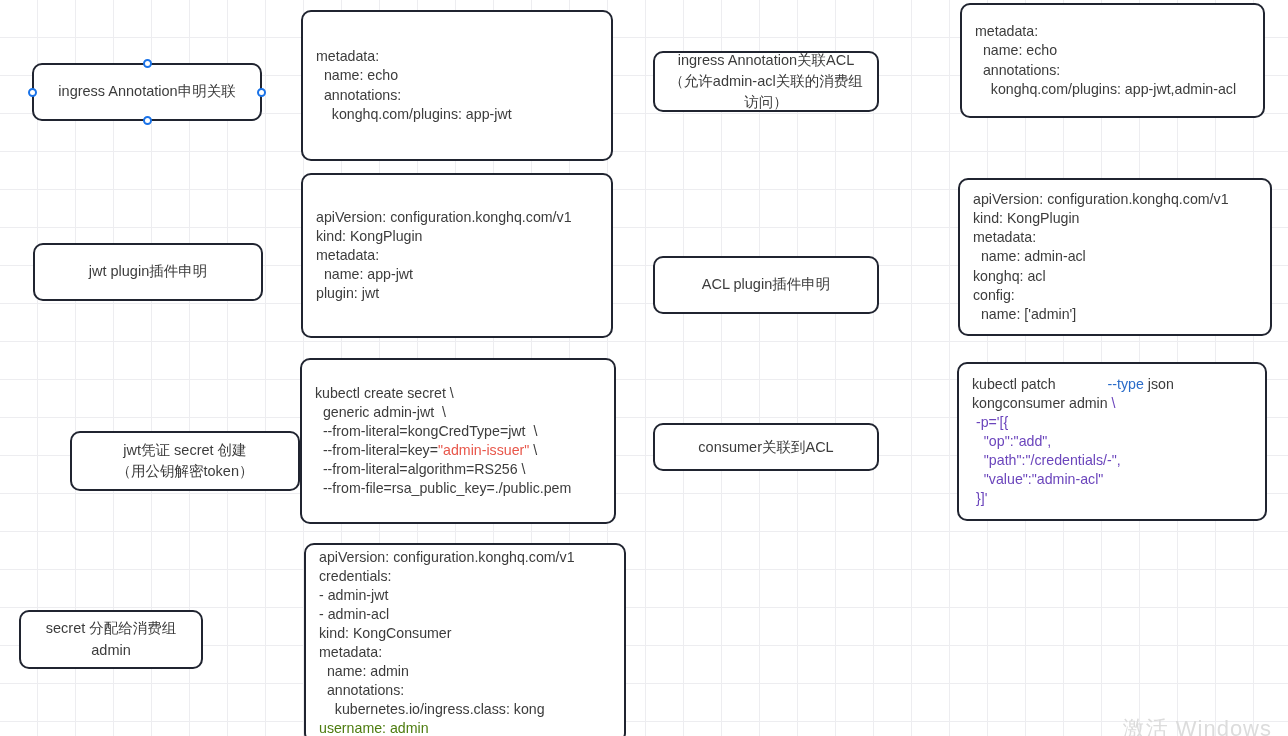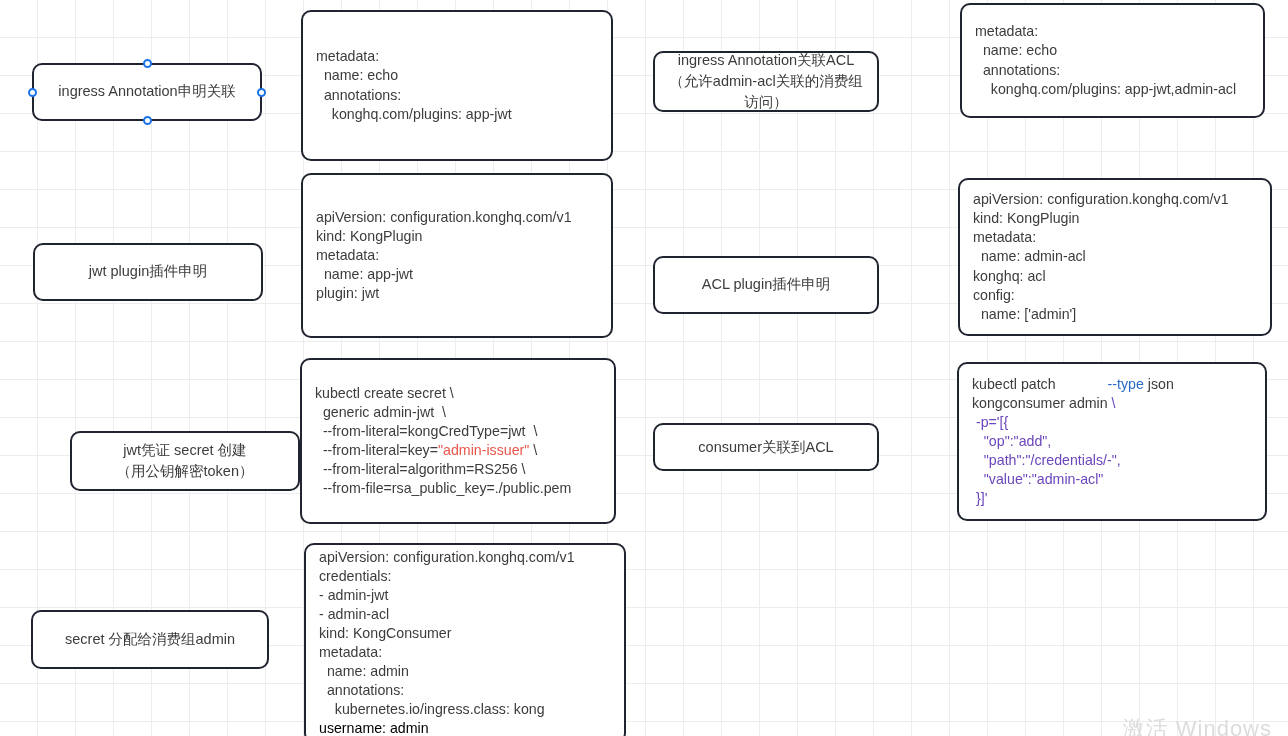--- a/index.html
+++ b/index.html
@@ -73,21 +73,21 @@
     border-radius: 50%;
     z-index: 5;
   }
   .handle.top    { top: -6px;  left: 50%; margin-left: -4.5px; }
   .handle.bottom { bottom: -6px; left: 50%; margin-left: -4.5px; }
   .handle.left   { left: -6px;  top: 50%; margin-top: -4.5px; }
   .handle.right  { right: -6px; top: 50%; margin-top: -4.5px; }
 
   
   .c-red    { color: #e8564a; }
-  .c-blue   { color: #000000; }
+  .c-blue   { color: #4d7c0f; }
   .c-purple { color: #6b45bc; }
   .c-flag   { color: #2a6cc9; margin-left: 48px; }
 
   
   #watermark {
     position: absolute;
     right: 16px;
     bottom: -6px;
     color: #dcdcdc;
     font-size: 22px;
@@ -111,21 +111,21 @@
         <div class="handle bottom"></div>
         <div class="handle left"></div>
       </div>
       <div class="node label" style="left: 33px; top: 243px; width: 230px; height: 58px;">
         <div class="txt">jwt plugin插件申明</div>
       </div>
       <div class="node label" style="left: 33px; top: 431px; width: 230px; height: 60px; margin-left: 37px;">
         <div class="txt">jwt凭证 secret 创建
 （用公钥解密token）</div>
       </div>
-      <div class="node label" style="left: 31px; top: 610px; width: 238px; height: 59px;">
+      <div class="node label" style="left: 19px; top: 610px; width: 184px; height: 59px;">
         <div class="txt">secret 分配给消费组admin</div>
       </div>
       <div class="node code" style="left: 301px; top: 10px; width: 312px; height: 151px;">
         <div class="txt"><span>metadata:</span>
 <span>  name: echo</span>
 <span>  annotations:</span>
 <span>    konghq.com/plugins: app-jwt</span></div>
       </div>
       <div class="node code" style="left: 301px; top: 173px; width: 312px; height: 165px;">
         <div class="txt"><span>apiVersion: configuration.konghq.com/v1</span>

